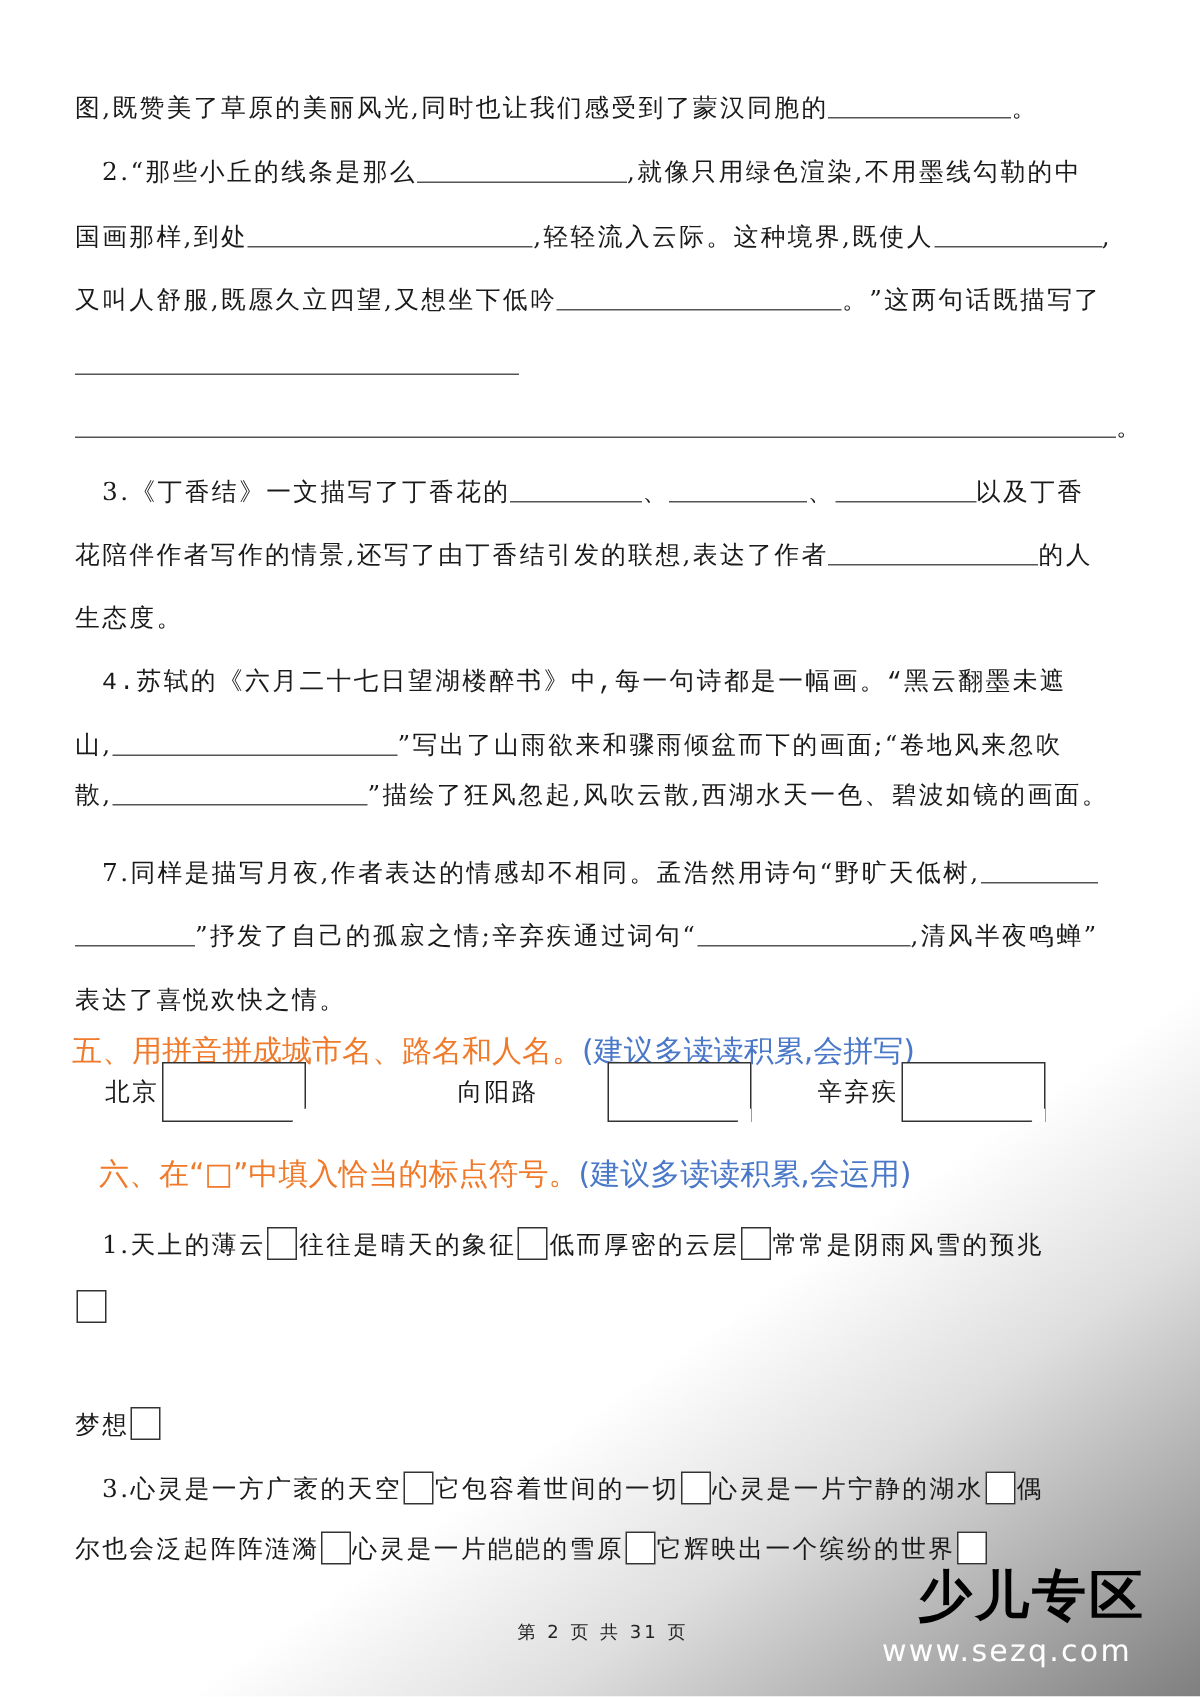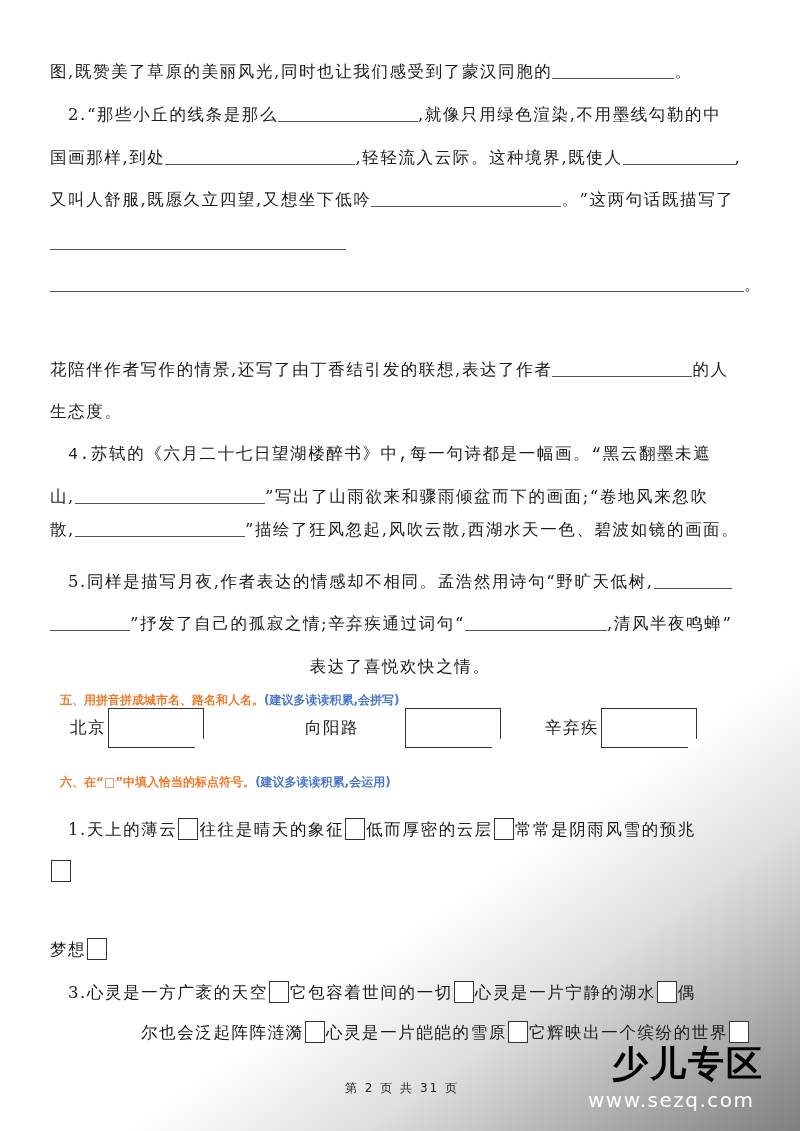--- a/index.html
+++ b/index.html
@@ -24,22 +24,22 @@
   .indent { left: 68px; }
   .blank {
     display: inline-block; border-bottom: 1.5px solid #555;
     height: 18px; vertical-align: -2px;
   }
   .sq {
     display: inline-block; width: 20px; height: 22px;
     border: 1.5px solid #333; vertical-align: -5px; margin: 0 1px; background: #fff;
   }
   .heading {
-    position: absolute; left: 60px; font-family: "DejaVu Sans", "Liberation Sans", sans-serif;
-    font-weight: bold; font-size: 12px; white-space: nowrap; line-height: 22px;
+    position: absolute; left: 48px; font-family: "DejaVu Sans", "Liberation Sans", sans-serif;
+    font-weight: normal; font-size: 20px; white-space: nowrap; line-height: 22px;
   }
   .heading .main { color: #f07a2a; }
   .heading .hint { color: #4a78c8; }
   .pinyin-row { position: absolute; top: 708px; left: 0; width: 800px; height: 44px; }
   .pinyin-item { position: absolute; top: 0; display: flex; align-items: center; }
   .pinyin-label { font-size: 16.5px; letter-spacing: 1.5px; margin-right: 2px; }
   .pinyin-box {
     position: relative; width: 96px; height: 40px; border: 1.5px solid #333; background: #fff;
   }
   .pinyin-box .curl {
@@ -85,44 +85,47 @@
   <div class="line" style="top:188px;">
     <span>又叫人舒服,既愿久立四望,又想坐下低吟</span><span class="blank" style="width:190px"></span><span>。”这两句话既描写了</span>
   </div>
   <div class="line" style="top:231px;">
     <span class="blank" style="width:296px"></span>
   </div>
   <div class="line" style="top:273px;">
     <span class="blank" style="width:694px"></span><span>。</span>
   </div>
 
+  <div class="line indent" style="top:316px;">
+    <span>3.《丁香结》一文描写了丁香花的</span><span class="blank" style="width:88px"></span><span>、</span><span class="blank" style="width:92px"></span><span>、</span><span class="blank" style="width:94px"></span><span>以及丁香</span>
+  </div>
   <div class="line" style="top:358px;">
     <span>花陪伴作者写作的情景,还写了由丁香结引发的联想,表达了作者</span><span class="blank" style="width:140px"></span><span>的人</span>
   </div>
   <div class="line" style="top:400px;">
     <span>生态度。</span>
   </div>
 
   <div class="line indent" style="top:443px;font-family:Liberation Mono, monospace;">
     <span>4.苏轼的《六月二十七日望湖楼醉书》中,每一句诗都是一幅画。“黑云翻墨未遮</span>
   </div>
   <div class="line" style="top:485px;">
     <span>山,</span><span class="blank" style="width:190px"></span><span>”写出了山雨欲来和骤雨倾盆而下的画面;“卷地风来忽吹</span>
   </div>
   <div class="line" style="top:518px;">
     <span>散,</span><span class="blank" style="width:170px"></span><span>”描绘了狂风忽起,风吹云散,西湖水天一色、碧波如镜的画面。</span>
   </div>
 
   <div class="line indent" style="top:570px;">
-    <span>5.同样是描写月夜,作者表达的情感却不相同。孟浩然用诗句“野旷天低树,</span><span class="blank" style="width:78px"></span>
+    <span>7.同样是描写月夜,作者表达的情感却不相同。孟浩然用诗句“野旷天低树,</span><span class="blank" style="width:78px"></span>
   </div>
   <div class="line" style="top:612px;">
     <span class="blank" style="width:80px"></span><span>”抒发了自己的孤寂之情;辛弃疾通过词句“</span><span class="blank" style="width:142px"></span><span>,清风半夜鸣蝉”</span>
   </div>
-  <div class="line" style="top:655px;text-align:center;">
+  <div class="line" style="top:655px;">
     <span>表达了喜悦欢快之情。</span>
   </div>
 
   <div class="heading" style="top:689px;">
     <span class="main">五、用拼音拼成城市名、路名和人名。</span><span class="hint">(建议多读读积累,会拼写)</span>
   </div>
   <div class="pinyin-row">
     <div class="pinyin-item" style="left:70px;">
       <span class="pinyin-label">北京</span>
       <div class="pinyin-box">
@@ -136,38 +139,38 @@
         </div>
     </div>
     <div class="pinyin-item" style="left:545px;">
       <span class="pinyin-label">辛弃疾</span>
       <div class="pinyin-box">
           <span class="curl"></span>
         </div>
     </div>
   </div>
 
-  <div class="heading" style="top:771px;">
+  <div class="heading" style="top:771px;margin-left:18px;">
     <span class="main">六、在“□”中填入恰当的标点符号。</span><span class="hint">(建议多读读积累,会运用)</span>
   </div>
 
   <div class="line indent" style="top:818px;">
     <span>1.天上的薄云</span><span class="sq"></span><span>往往是晴天的象征</span><span class="sq"></span><span>低而厚密的云层</span><span class="sq"></span><span>常常是阴雨风雪的预兆</span>
   </div>
   <div class="line" style="top:860px;">
     <span class="sq"></span>
   </div>
 
   <div class="line" style="top:938px;">
     <span>梦想</span><span class="sq"></span>
   </div>
 
   <div class="line indent" style="top:981px;">
     <span>3.心灵是一方广袤的天空</span><span class="sq"></span><span>它包容着世间的一切</span><span class="sq"></span><span>心灵是一片宁静的湖水</span><span class="sq"></span><span>偶</span>
   </div>
-  <div class="line" style="top:1021px;text-align:right;">
+  <div class="line" style="top:1021px;">
     <span>尔也会泛起阵阵涟漪</span><span class="sq"></span><span>心灵是一片皑皑的雪原</span><span class="sq"></span><span>它辉映出一个缤纷的世界</span><span class="sq"></span>
   </div>
 
   <div class="footer-page">第 2 页 共 31 页</div>
   <div class="wm-cn">少儿专区</div>
   <div class="wm-url">www.sezq.com</div>
 </div>
 
 </body></html>

